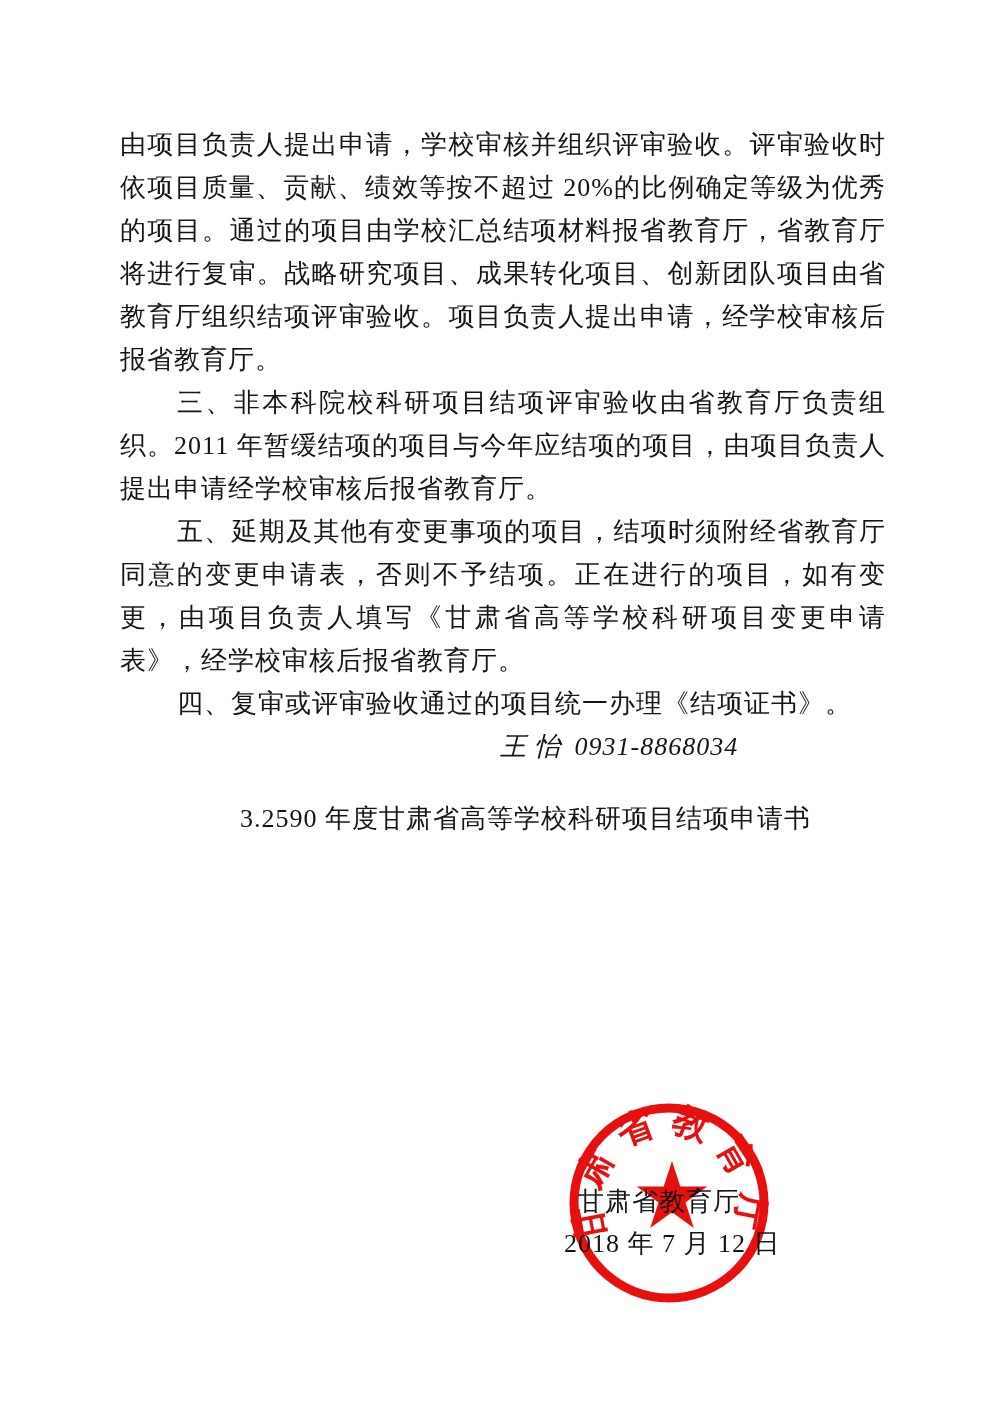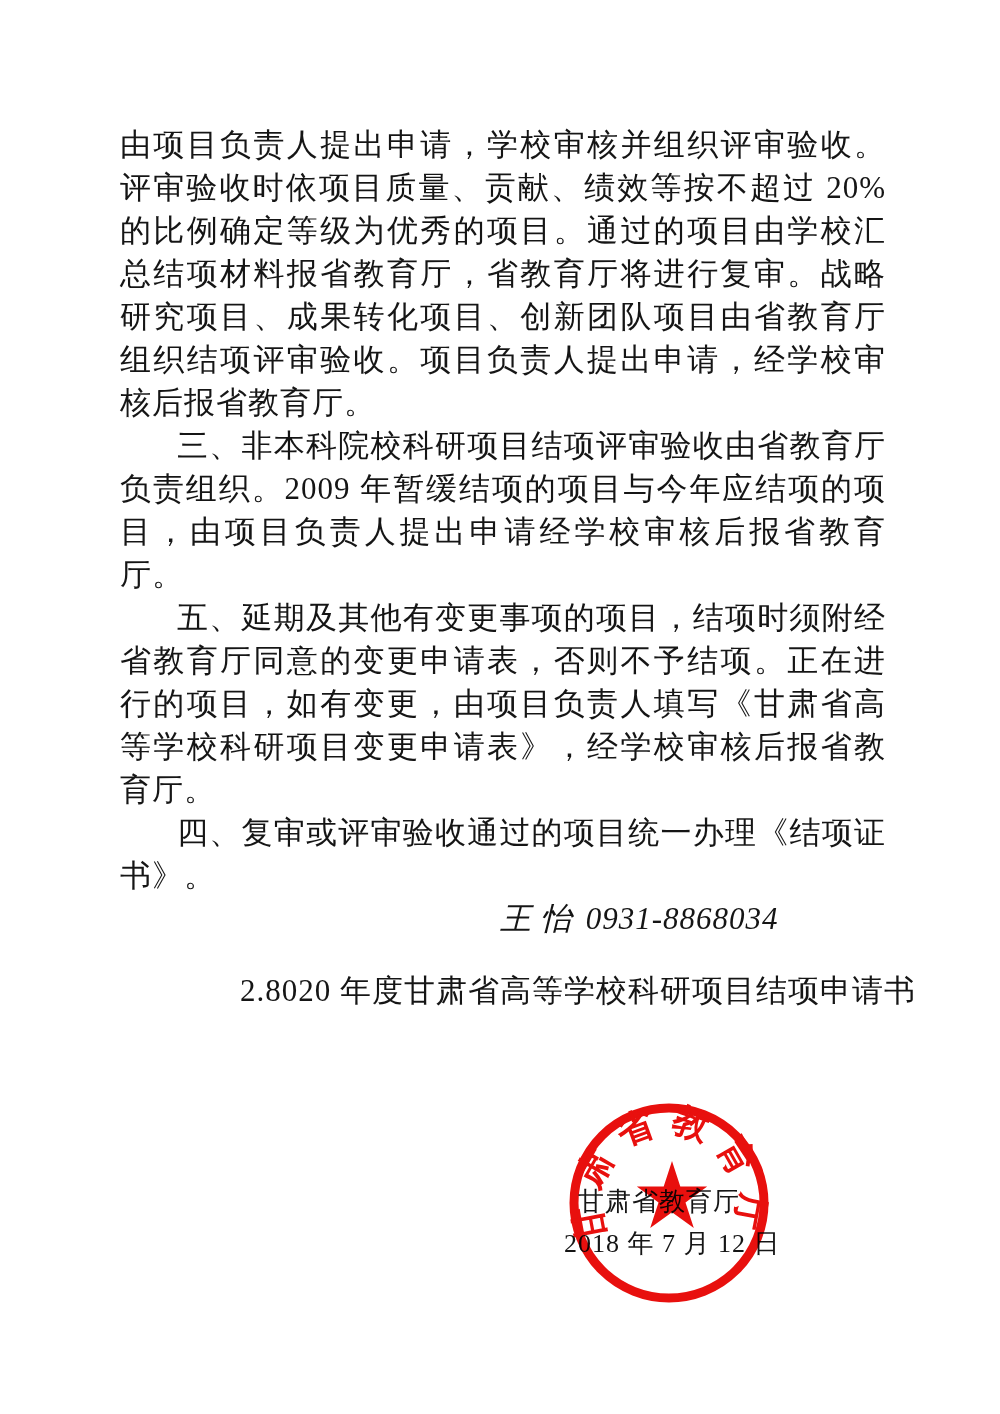--- a/index.html
+++ b/index.html
@@ -7,21 +7,21 @@
     position:relative;
     width:1000px; height:1414px;
     background:#ffffff;
     overflow:hidden;
     font-family:"Liberation Serif","DejaVu Serif",serif;
     color:#151515;
   }
   .content {
     position:absolute;
     left:120px; top:123px; width:766px;
-    font-size:31px; line-height:43px;
+    font-size:26px; line-height:43px;
     letter-spacing:1px;
     text-align:justify;
     text-justify:inter-character;
   }
   .content p { margin:0; padding:0; }
   .para.indent { text-indent:57px; }
   .contact-row { position:relative; min-height:43px; text-indent:57px; white-space:nowrap; }
   .contact-entry { position:absolute; left:380px; top:0; text-indent:0; white-space:nowrap;font-style:italic; }
   .entry-name { margin-right:13px; }
   .attachments { margin-top:29px; }
@@ -47,33 +47,33 @@
   }
 </style>
 </head>
 <body>
 
 <div class="page">
 
   <div class="content">
 
     <p class="para">由项目负责人提出申请，学校审核并组织评审验收。评审验收时依项目质量、贡献、绩效等按不超过 20%的比例确定等级为优秀的项目。通过的项目由学校汇总结项材料报省教育厅，省教育厅将进行复审。战略研究项目、成果转化项目、创新团队项目由省教育厅组织结项评审验收。项目负责人提出申请，经学校审核后报省教育厅。</p>
-    <p class="para indent">三、非本科院校科研项目结项评审验收由省教育厅负责组织。2009 年暂缓结项的项目与今年应结项的项目，由项目负责人提出申请经学校审核后报省教育厅。</p>
+    <p class="para indent">三、非本科院校科研项目结项评审验收由省教育厅负责组织。2011 年暂缓结项的项目与今年应结项的项目，由项目负责人提出申请经学校审核后报省教育厅。</p>
     <p class="para indent">五、延期及其他有变更事项的项目，结项时须附经省教育厅同意的变更申请表，否则不予结项。正在进行的项目，如有变更，由项目负责人填写《甘肃省高等学校科研项目变更申请表》，经学校审核后报省教育厅。</p>
     <p class="para indent">四、复审或评审验收通过的项目统一办理《结项证书》。</p>
 
     <div class="contact-row">
       <span class="contact-entry">
         <span class="entry-name">王 怡</span><span>0931-8868034</span>
       </span>
     </div>
 
     <div class="attachments">
       <div class="attach-row">
-        <span>2.8020 年度甘肃省高等学校科研项目结项申请书</span>
+        <span>3.2590 年度甘肃省高等学校科研项目结项申请书</span>
       </div>
     </div>
 
   </div>
 
   <div class="signature-issuer">甘肃省教育厅</div>
   <div class="signature-date">2018 年 7 月 12 日</div>
 
   <svg class="seal" viewBox="0 0 208 208" width="208" height="208">
     <defs>

